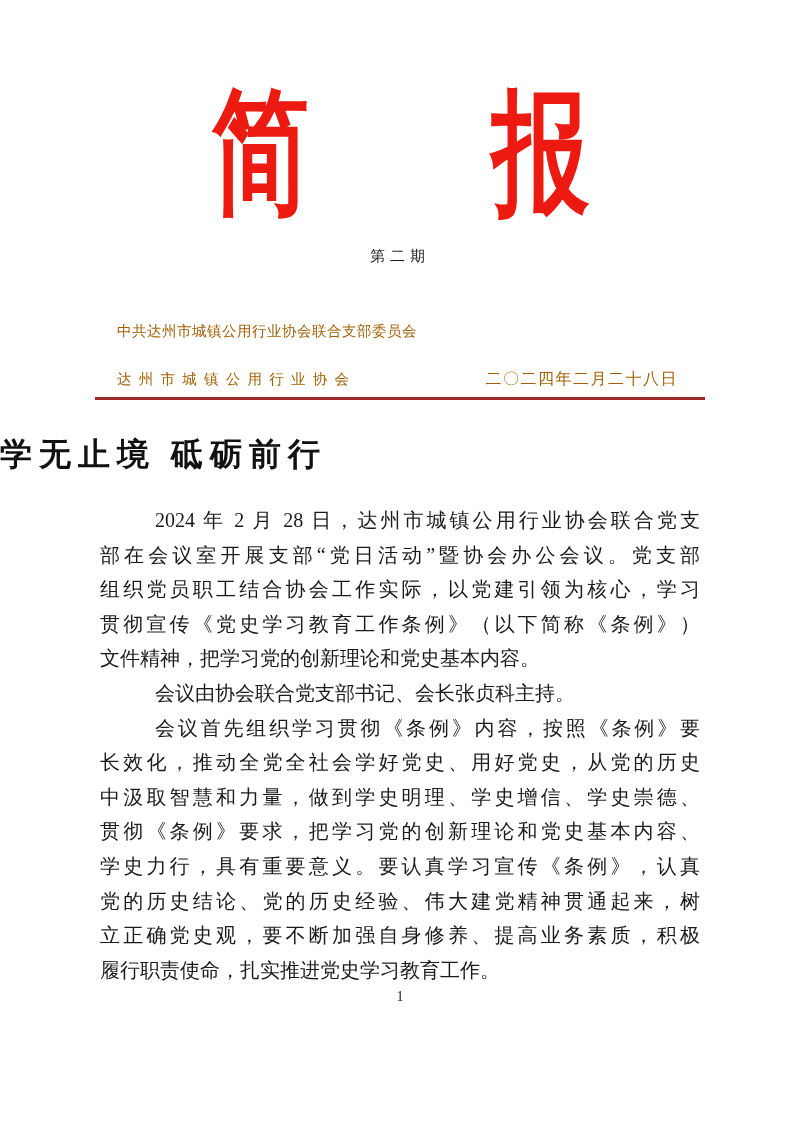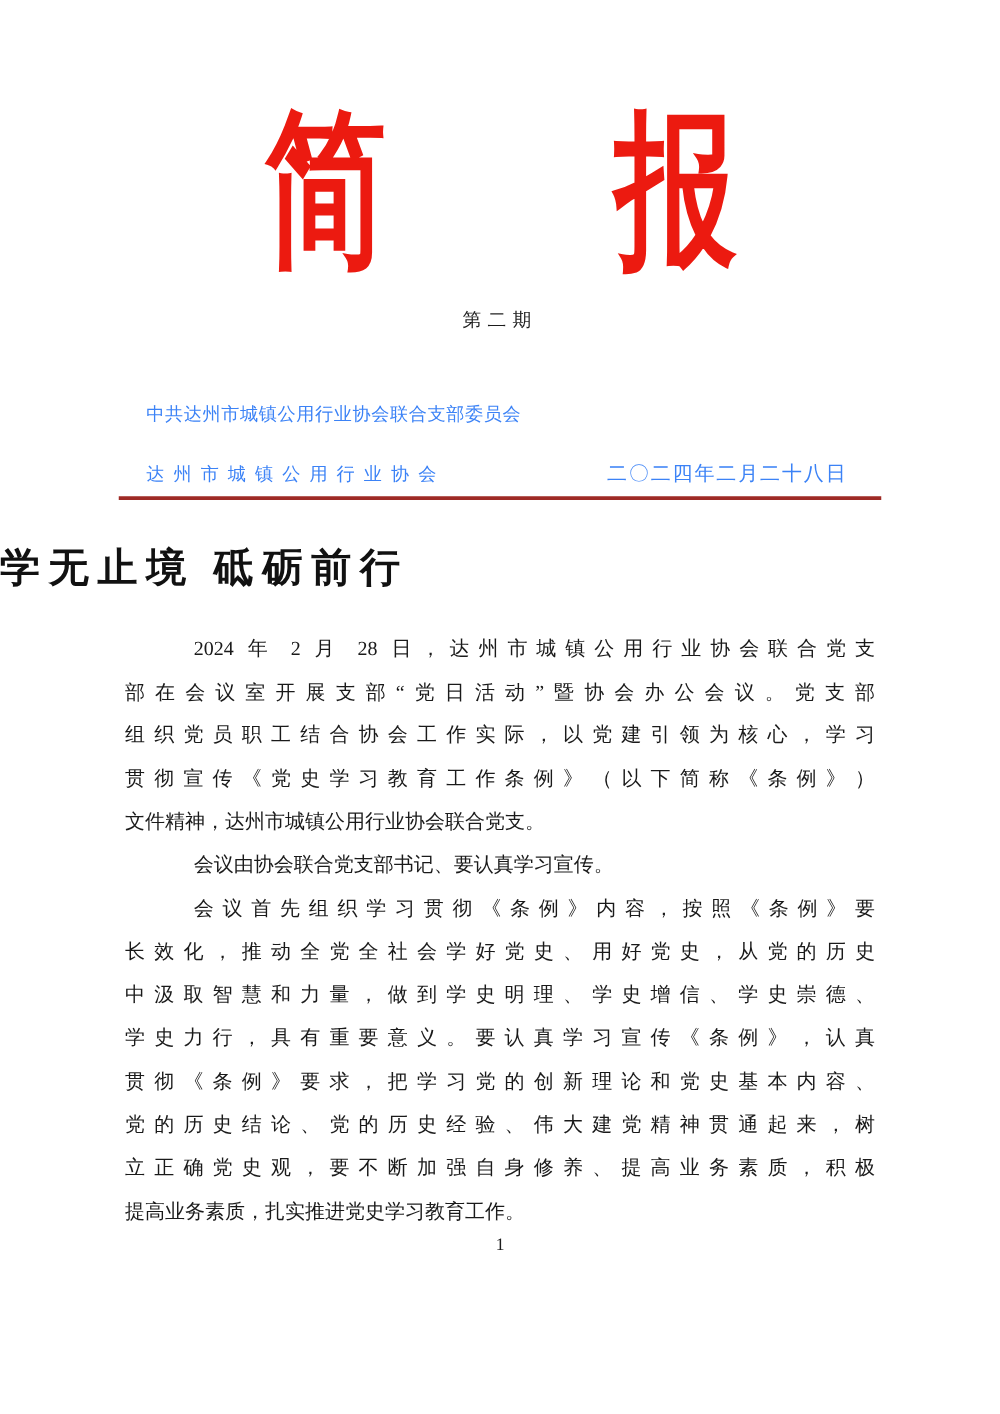--- a/index.html
+++ b/index.html
@@ -39,21 +39,21 @@
     margin-top: 26px;
     text-align: center;
     font-size: 15px;
     letter-spacing: 5px;
   }
 
   
   .org-block {
     margin: 56px 122px 0 117px;
     font-size: 14.5px;
-    color: #3b82f6;
+    color: #a16207;
   }
   .org-line1 { letter-spacing: 0.5px; }
   .org-row {
     margin-top: 7px;
     display: flex;
     justify-content: space-between;
     align-items: baseline;
   }
   .org-line2 {
     display: inline-block;
@@ -82,21 +82,21 @@
     font-size: 32px;
     line-height: 32px;
     font-weight: bold;
     letter-spacing: 7px;
     color: #111111;
   }
 
   
   .body-text {
     margin: 33px 100px 0 100px;
-    font-size: 16px;
+    font-size: 20px;
     line-height: 34.6px;
     color: #1a1a1a;
   }
   .line {
     text-align: justify;
     text-align-last: justify;
     white-space: nowrap;
   }
   .line.last { text-align-last: left; }
   .line.indent { text-indent: 55px; }
@@ -130,27 +130,27 @@
 
   <hr class="rule">
 
   <div class="article-title">学无止境 砥砺前行</div>
 
   <div class="body-text">
       <div class="line indent">2024 年 2 月 28 日，达州市城镇公用行业协会联合党支</div>
       <div class="line">部在会议室开展支部“党日活动”暨协会办公会议。党支部</div>
       <div class="line">组织党员职工结合协会工作实际，以党建引领为核心，学习</div>
       <div class="line">贯彻宣传《党史学习教育工作条例》（以下简称《条例》）</div>
-      <div class="line last">文件精神，达州市城镇公用行业协会联合党支。</div>
-      <div class="line indent last">会议由协会联合党支部书记、要认真学习宣传。</div>
+      <div class="line last">文件精神，把学习党的创新理论和党史基本内容。</div>
+      <div class="line indent last">会议由协会联合党支部书记、会长张贞科主持。</div>
       <div class="line indent">会议首先组织学习贯彻《条例》内容，按照《条例》要</div>
       <div class="line">长效化，推动全党全社会学好党史、用好党史，从党的历史</div>
       <div class="line">中汲取智慧和力量，做到学史明理、学史增信、学史崇德、</div>
+      <div class="line">贯彻《条例》要求，把学习党的创新理论和党史基本内容、</div>
       <div class="line">学史力行，具有重要意义。要认真学习宣传《条例》，认真</div>
-      <div class="line">贯彻《条例》要求，把学习党的创新理论和党史基本内容、</div>
       <div class="line">党的历史结论、党的历史经验、伟大建党精神贯通起来，树</div>
       <div class="line">立正确党史观，要不断加强自身修养、提高业务素质，积极</div>
-      <div class="line last">提高业务素质，扎实推进党史学习教育工作。</div>
+      <div class="line last">履行职责使命，扎实推进党史学习教育工作。</div>
     </div>
 
   <div class="page-num">1</div>
 
 </div>
 
 </body></html>

